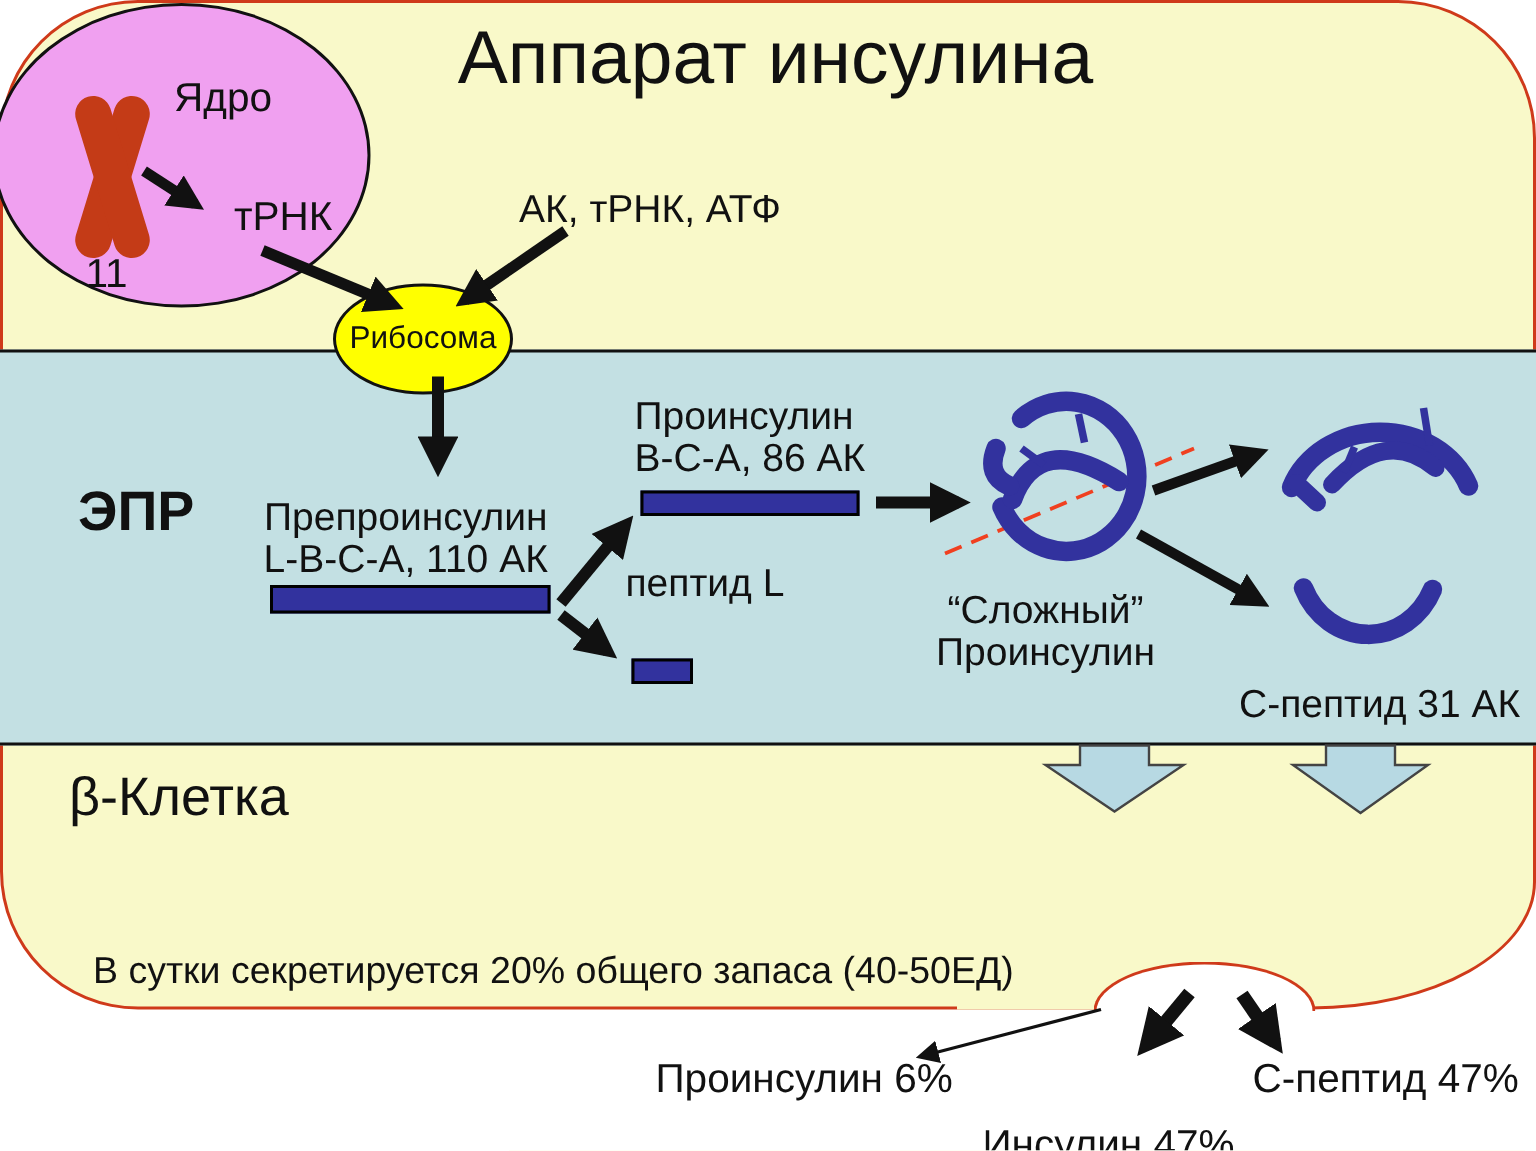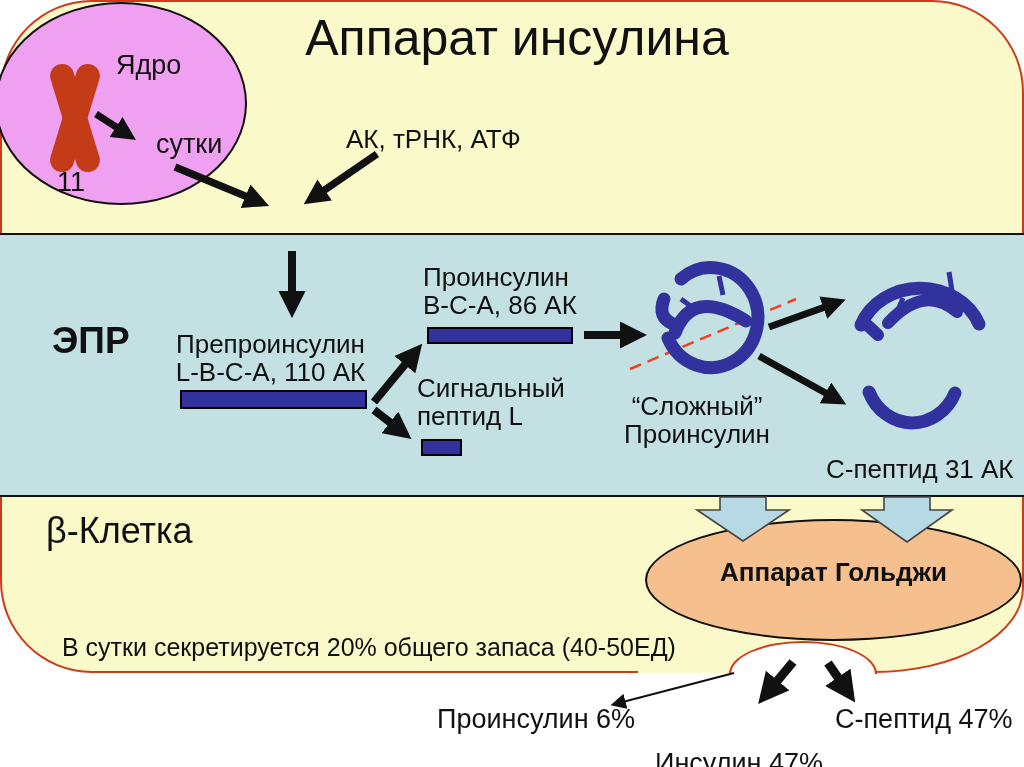--- a/index.html
+++ b/index.html
@@ -82,58 +82,57 @@
   <div class="abs membrane-notch"></div>
 
   <div class="abs nucleus"></div>
   <div class="abs chromosome">
     <span class="arm-a"></span>
     <span class="arm-b"></span>
   </div>
 
   <div class="abs t page-title">Аппарат инсулина</div>
   <div class="abs t lbl-nucleus">Ядро</div>
-  <div class="abs t lbl-mrna">сутки</div>
+  <div class="abs t lbl-mrna">тРНК</div>
   <div class="abs t lbl-chr11">11</div>
   <div class="abs t lbl-inputs">АК, тРНК, АТФ</div>
 
+  <div class="abs ribosome">
+    <span>Рибосома</span>
+  </div>
 
   <div class="abs t lbl-er">ЭПР</div>
 
   <div class="abs blk blk-preproinsulin">
     <span style="display:block">Препроинсулин</span>
     <span style="display:block">L-B-C-A, 110 АК</span>
   </div>
   <div class="abs bar bar-preproinsulin"></div>
 
   <div class="abs blk blk-proinsulin">
     <span style="display:block">Проинсулин</span>
     <span style="display:block">B-C-A, 86 АК</span>
   </div>
   <div class="abs bar bar-proinsulin"></div>
 
   <div class="abs blk blk-signal">
-    <span style="display:block">Сигнальный</span>
     <span style="display:block">пептид L</span>
   </div>
   <div class="abs bar bar-signal"></div>
 
   <div class="abs blk blk-complex">
     <span style="display:block">“Сложный”</span>
     <span style="display:block">Проинсулин</span>
   </div>
 
   <div class="abs t lbl-cpeptide">С-пептид 31 АК</div>
 
   <div class="abs t lbl-betacell">β-Клетка</div>
   <div class="abs t lbl-secretion">В сутки секретируется 20% общего запаса (40-50ЕД)</div>
 
-  <div class="abs golgi">
-    <span>Аппарат Гольджи</span>
-  </div>
 
   <div class="abs t lbl-out lbl-out-pro">Проинсулин 6%</div>
   <div class="abs t lbl-out lbl-out-ins">Инсулин 47%</div>
   <div class="abs t lbl-out lbl-out-cpep">С-пептид 47%</div>
 
   <svg class="abs overlay" viewBox="0 0 1024 767" xmlns="http://www.w3.org/2000/svg">
     <defs>
       <marker id="ah" viewBox="0 0 10 10" refX="7" refY="5" markerWidth="3.4" markerHeight="3.4" orient="auto-start-reverse">
         <path d="M0 0 L10 5 L0 10 z" fill="#111"></path>
       </marker>

